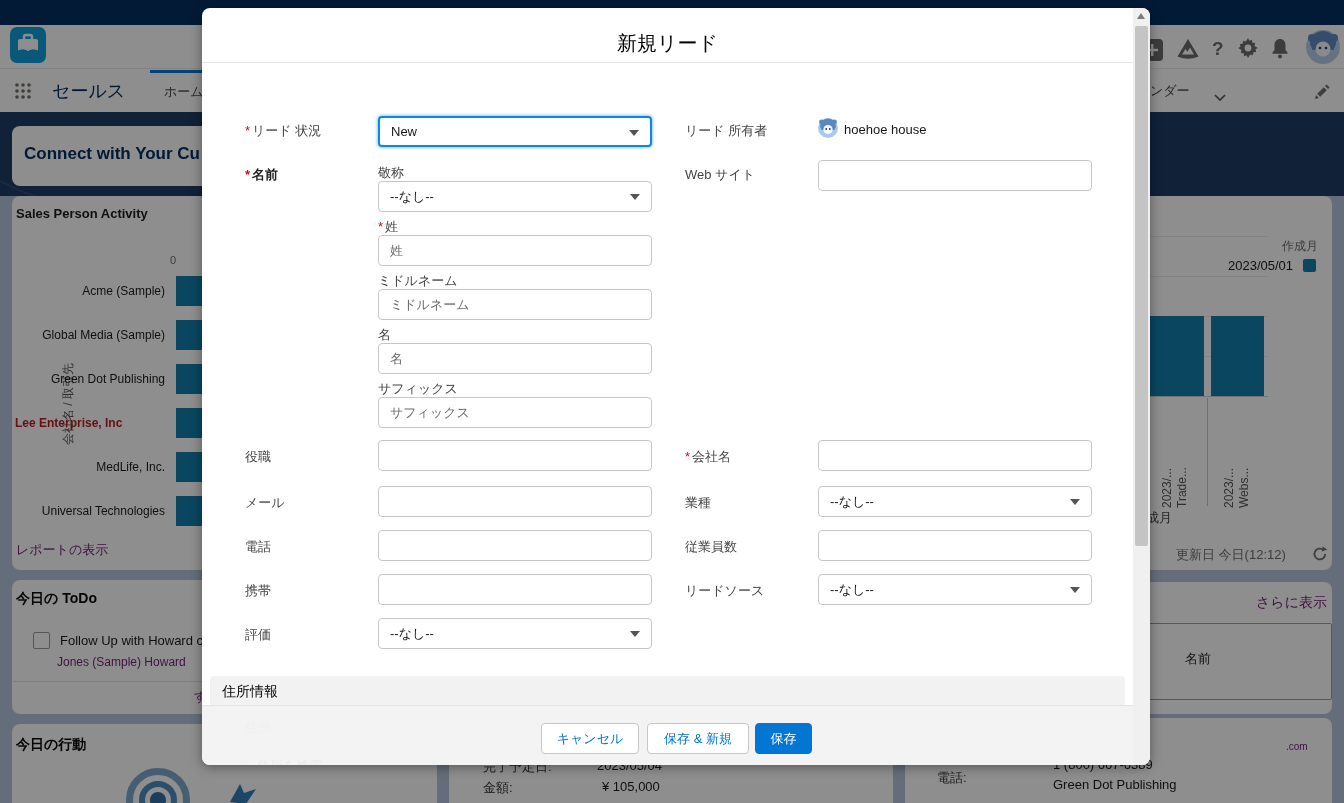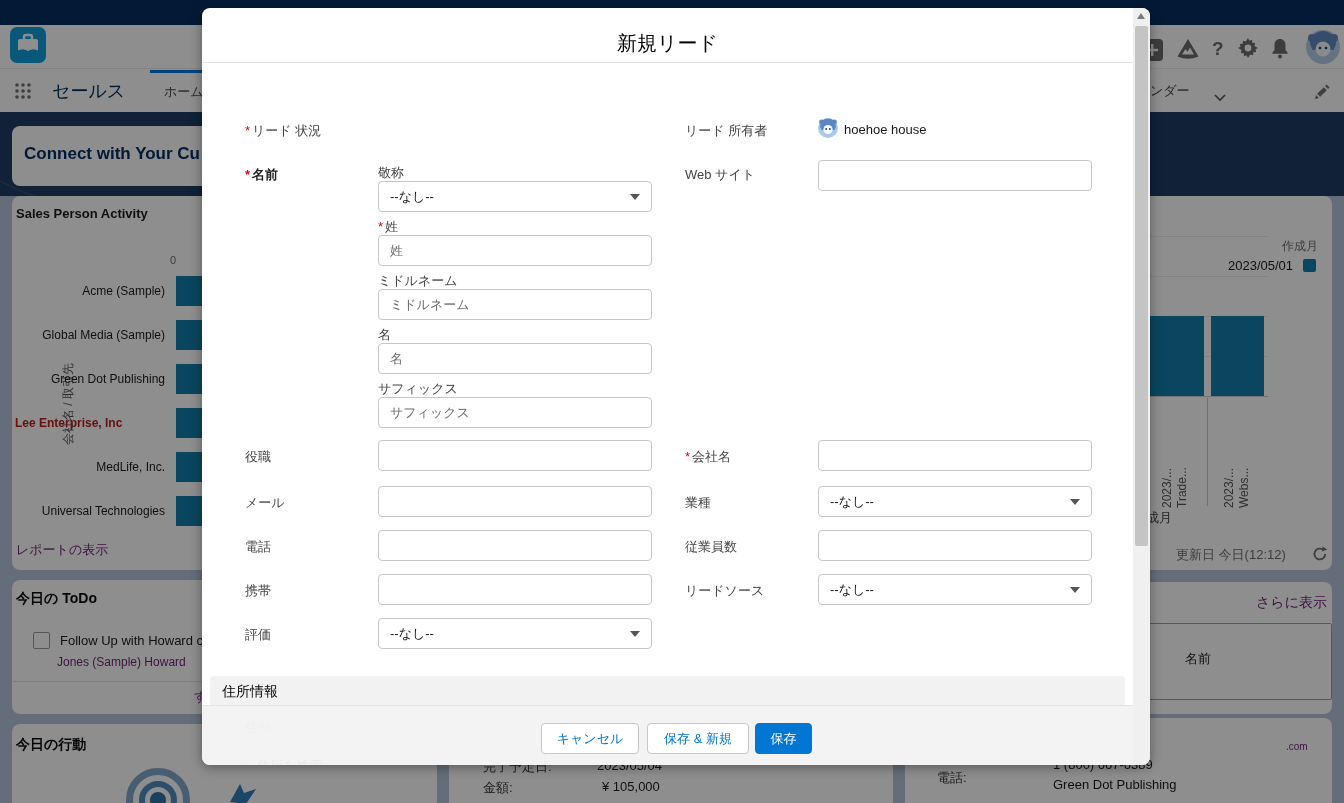--- a/index.html
+++ b/index.html
@@ -228,20 +228,23 @@
 
   <div class="modal">
 
     <div class="txt" style="left:0;top:22px;width:931px;text-align:center;font-size:20px;color:#080707;">新規リード</div>
     <div class="abs" style="left:0;top:54px;width:948px;height:1px;background:#e5e5e5;"></div>
 
 
     <div class="lbl" style="left:43px;top:114px;">
       <span class="req">*</span><span>リード 状況</span>
     </div>
+    <div class="sel focused" style="left:176px;top:108px;width:274px;">
+      <span>New</span>
+    </div>
     <div class="lbl" style="left:483px;top:114px;">
       <span>リード 所有者</span>
     </div>
     <div class="abs" style="left:616px;top:110px;">
       <svg width="20" height="20">
           <circle cx="10" cy="10" r="10" fill="#aac9ea"></circle>
           <circle cx="3.5" cy="4" r="2.4" fill="#5d87c0"></circle>
           <circle cx="16.5" cy="4" r="2.4" fill="#5d87c0"></circle>
           <path d="M2 8.5a8 8 0 0 1 16 0l-1.5 3.5h-13z" fill="#5d87c0"></path>
           <circle cx="10" cy="11.5" r="4.6" fill="#f4f9ff"></circle>

